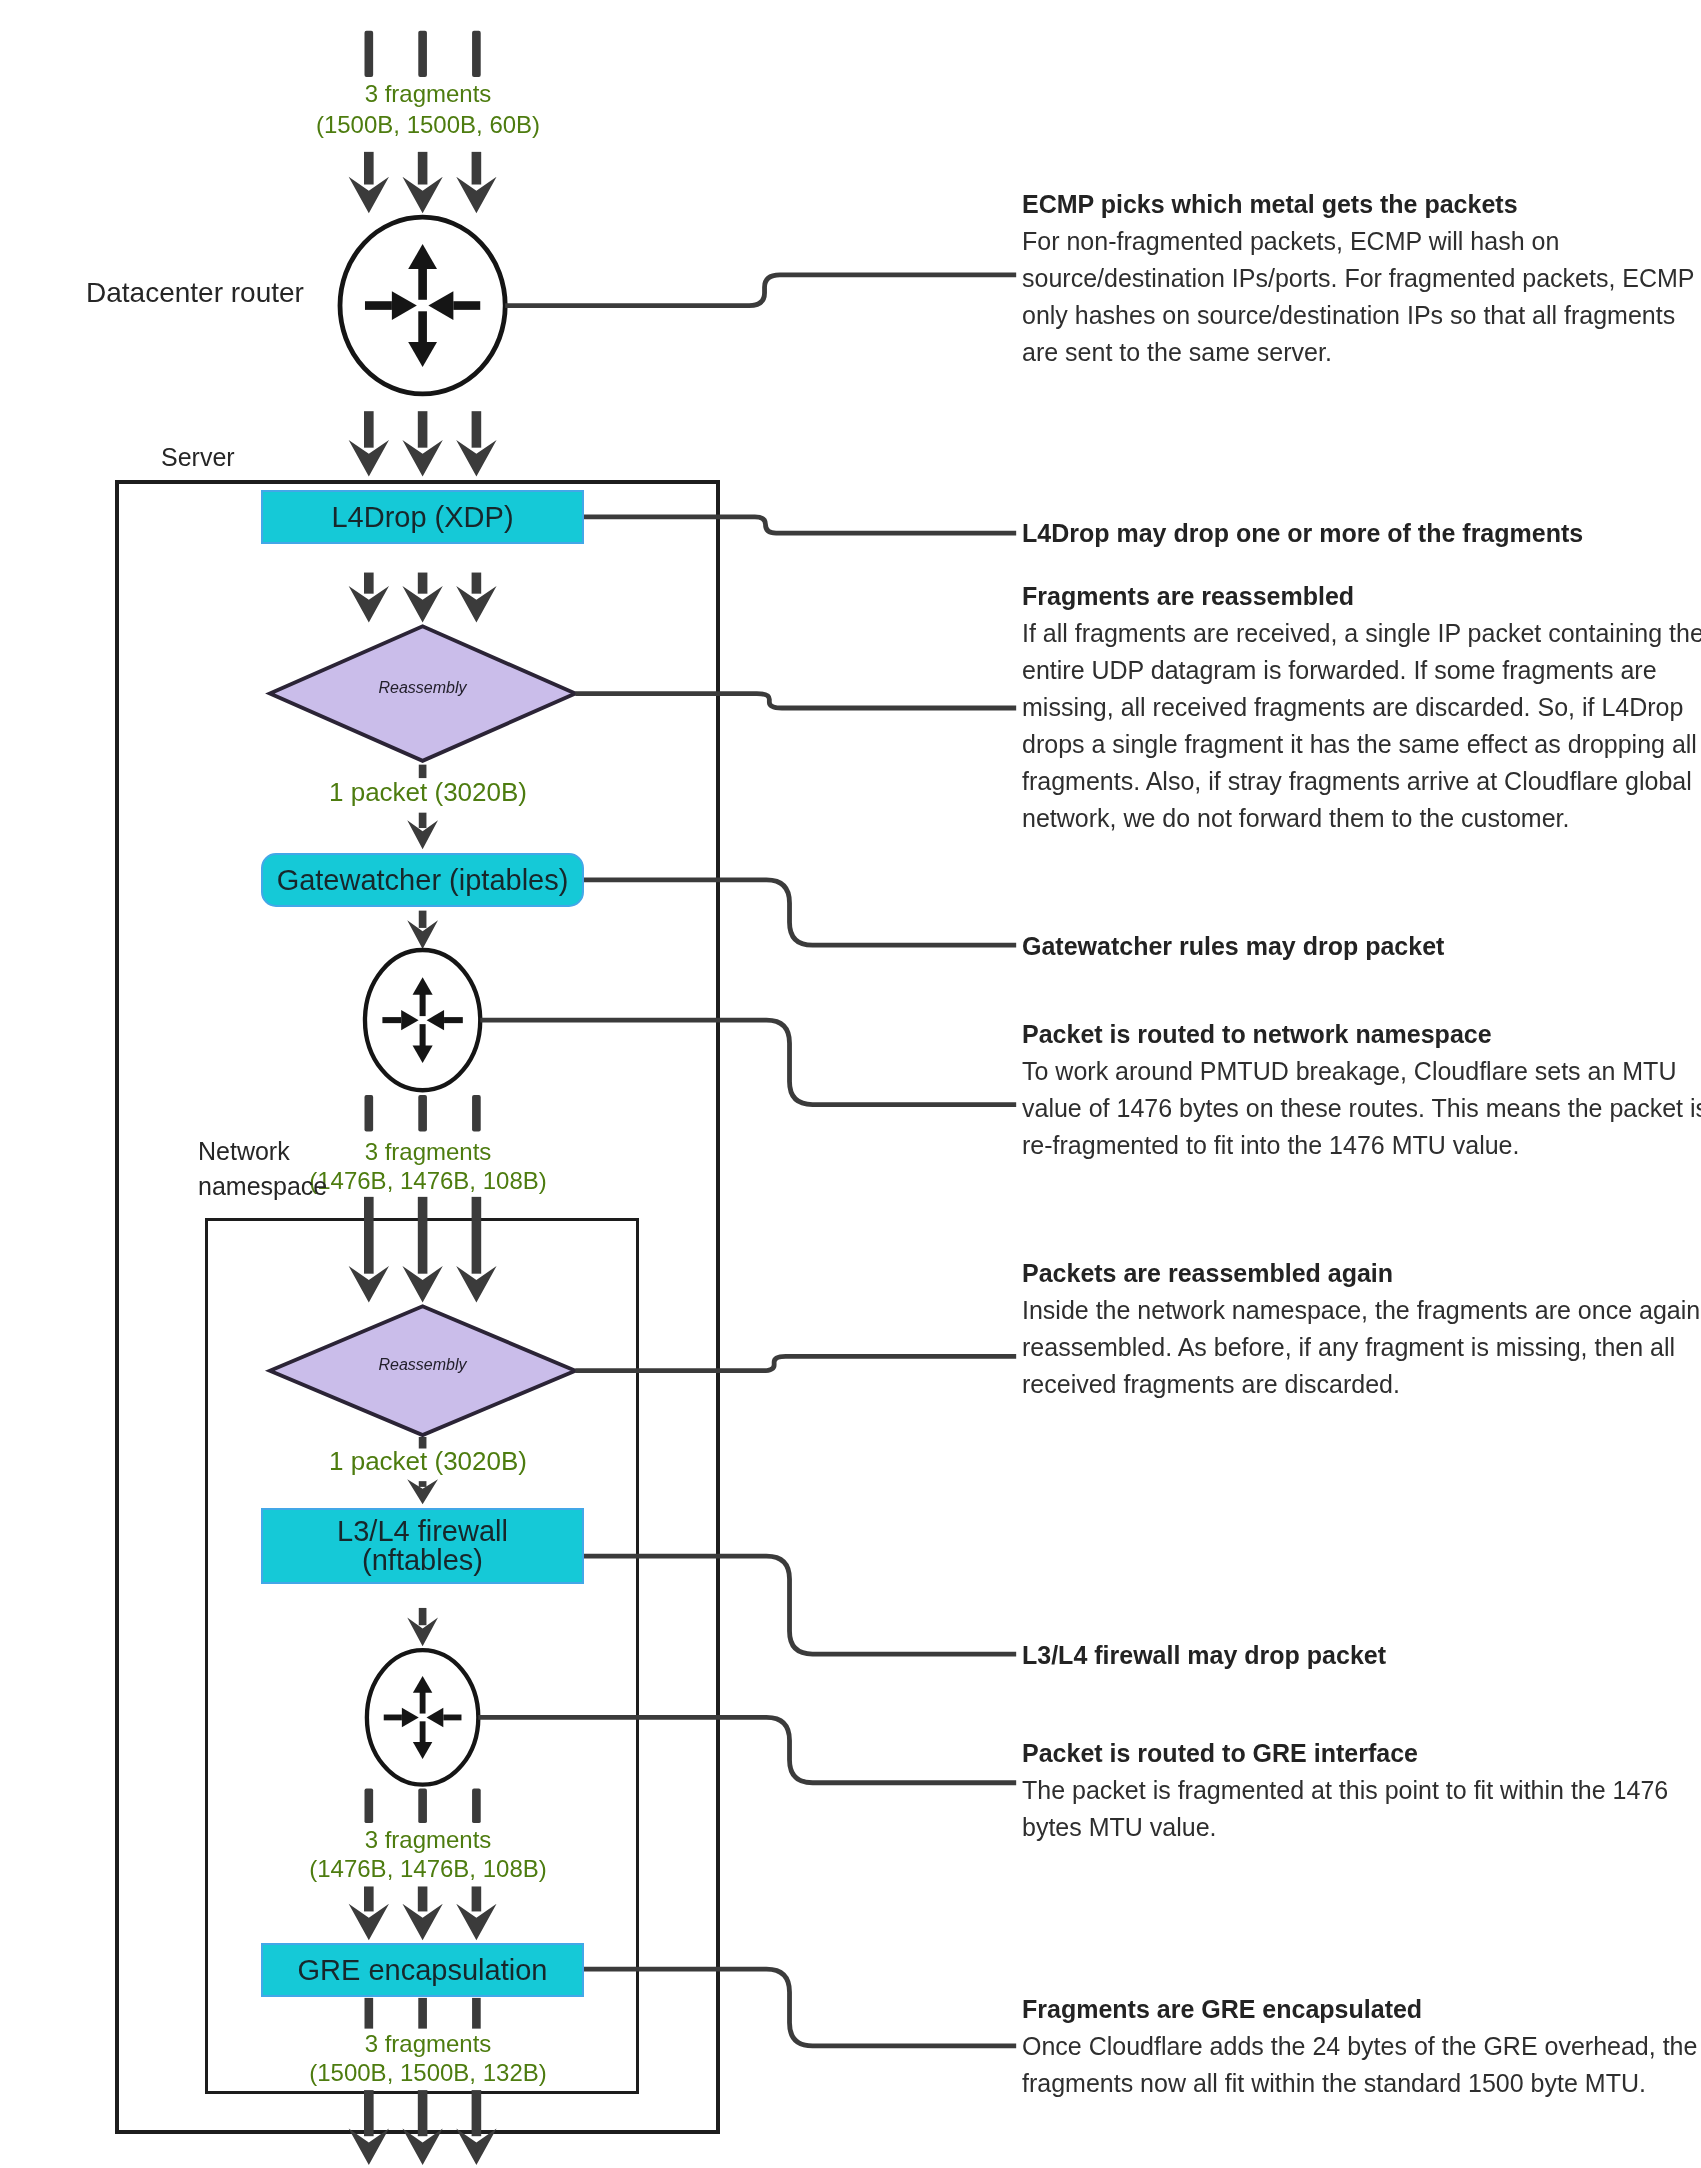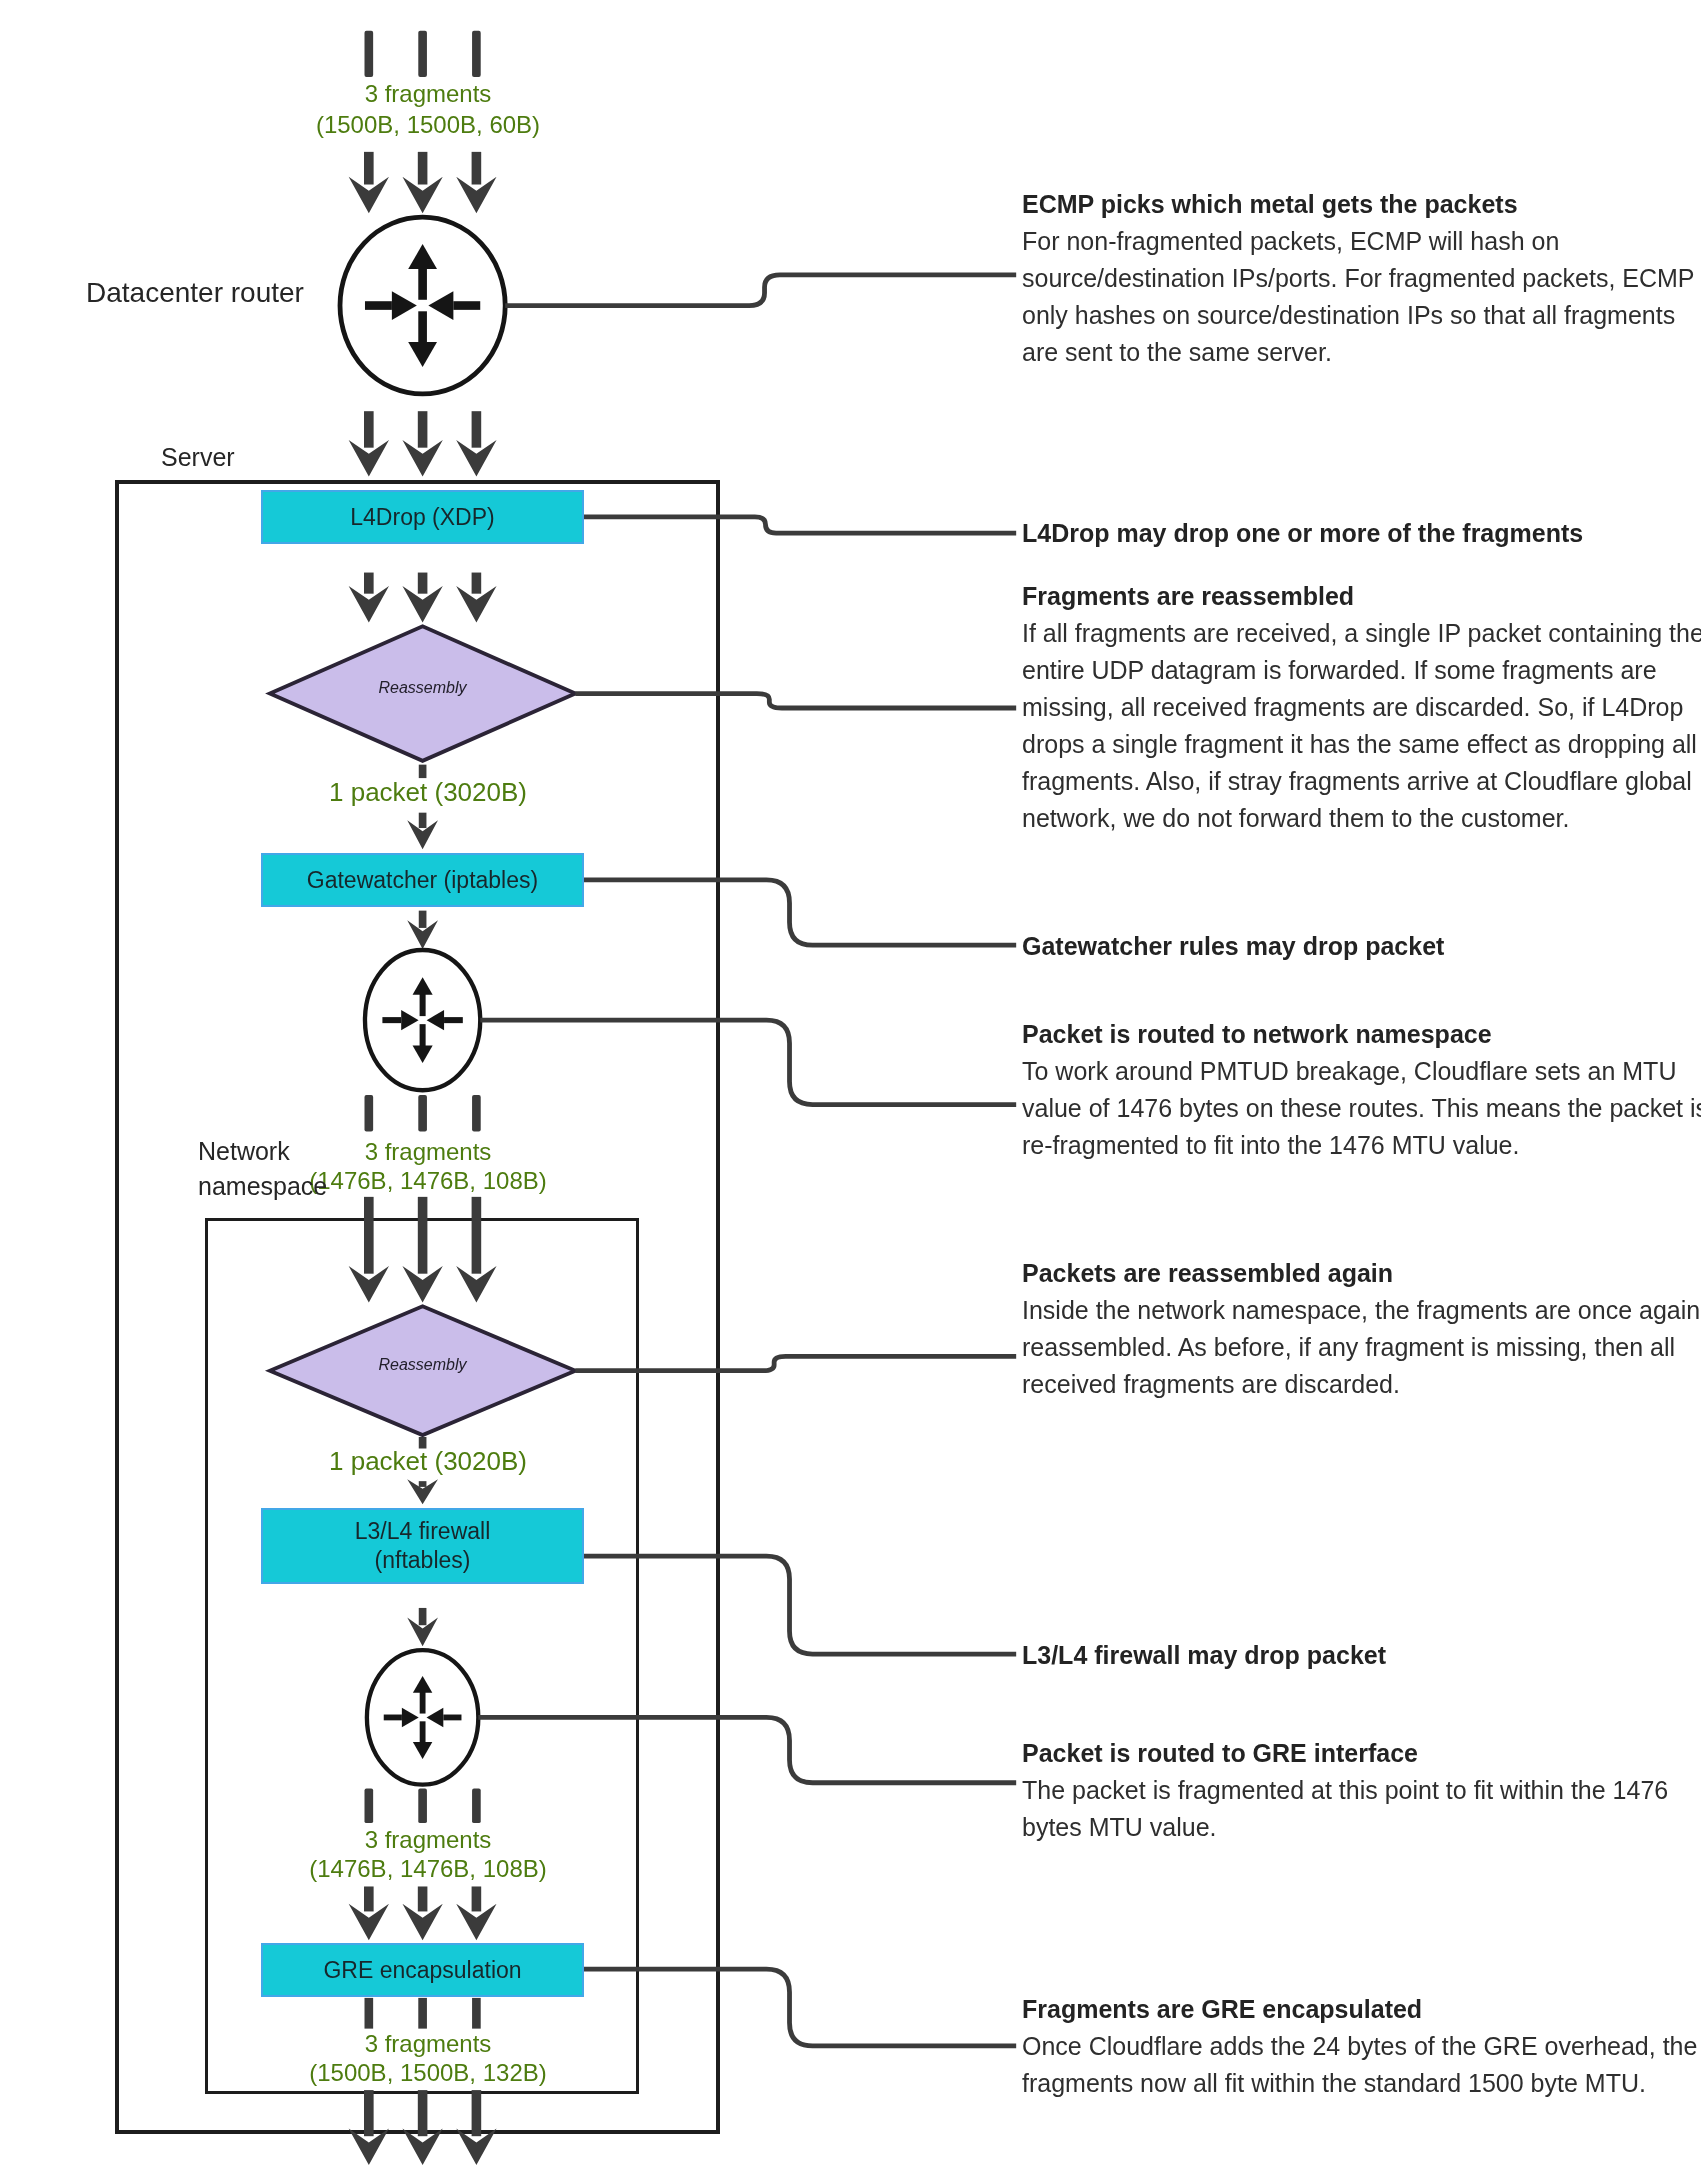--- a/index.html
+++ b/index.html
@@ -9,21 +9,21 @@
   }
   .layer{position:absolute;left:0;top:0;width:1701px;height:2168px;pointer-events:none;}
   
   .frame{position:absolute;border:4.8px solid #1d1d1d;background:transparent;box-sizing:border-box;}
   .frame.ns{border-width:3.8px;}
   
   .node{
     position:absolute;left:261px;width:323px;box-sizing:border-box;
     background:#15c9d7;border:2.9px solid #43a7e8;
     display:flex;align-items:center;justify-content:center;text-align:center;
-    font-size:23px;line-height:29px;color:#17272b;
+    font-size:29px;line-height:29px;color:#17272b;
   }
   
   .flabel{position:absolute;left:236px;width:384px;text-align:center;font-size:24px;line-height:29px;color:#4d7c0f;}
   .packet{font-size:26px;}
   .sidelabel{position:absolute;font-size:25px;line-height:35px;color:#262626;margin-left:44px;}
   .dclabel{position:absolute;left:86px;top:273px;width:221px;font-size:28px;line-height:39px;color:#262626;}
   .diamond-text{position:absolute;width:307px;text-align:center;font-size:16px;color:#23202c;font-style:italic;}
   
   .ann{position:absolute;left:1022px;width:687px;}
   .ann h3{margin:0;font-size:25px;line-height:37px;font-weight:bold;color:#232323;}
@@ -133,21 +133,21 @@
       <path d="M 500 1062 H 798 Q 822 1062 822 1086 L 822 1126 Q 822 1150 846 1150 H 1058" fill="none" stroke="#3b3b3b" stroke-width="5" stroke-linecap="butt" stroke-linejoin="round"></path>
       <path d="M 599 1427 H 794 Q 806 1427 806 1421 L 806 1418 Q 806 1412 818 1412 H 1058" fill="none" stroke="#3b3b3b" stroke-width="5" stroke-linecap="butt" stroke-linejoin="round"></path>
       <path d="M 608 1620 H 798 Q 822 1620 822 1644 L 822 1698 Q 822 1722 846 1722 H 1058" fill="none" stroke="#3b3b3b" stroke-width="5" stroke-linecap="butt" stroke-linejoin="round"></path>
       <path d="M 498 1788 H 798 Q 822 1788 822 1812 L 822 1832 Q 822 1856 846 1856 H 1058" fill="none" stroke="#3b3b3b" stroke-width="5" stroke-linecap="butt" stroke-linejoin="round"></path>
       <path d="M 608 2050 H 798 Q 822 2050 822 2074 L 822 2106 Q 822 2130 846 2130 H 1058" fill="none" stroke="#3b3b3b" stroke-width="5" stroke-linecap="butt" stroke-linejoin="round"></path>
     </svg>
 
   <div class="node" style="top:490px;height:54px;">
     <span>L4Drop (XDP)</span>
   </div>
-  <div class="node" style="top:853px;height:54px;">
+  <div class="node" style="top:853px;height:54px;border-radius:15px;">
     <span>Gatewatcher (iptables)</span>
   </div>
   <div class="node" style="top:1508px;height:76px;flex-direction:column;">
     <span>L3/L4 firewall</span>
     <span>(nftables)</span>
   </div>
   <div class="node" style="top:1943px;height:54px;">
     <span>GRE encapsulation</span>
   </div>
 

